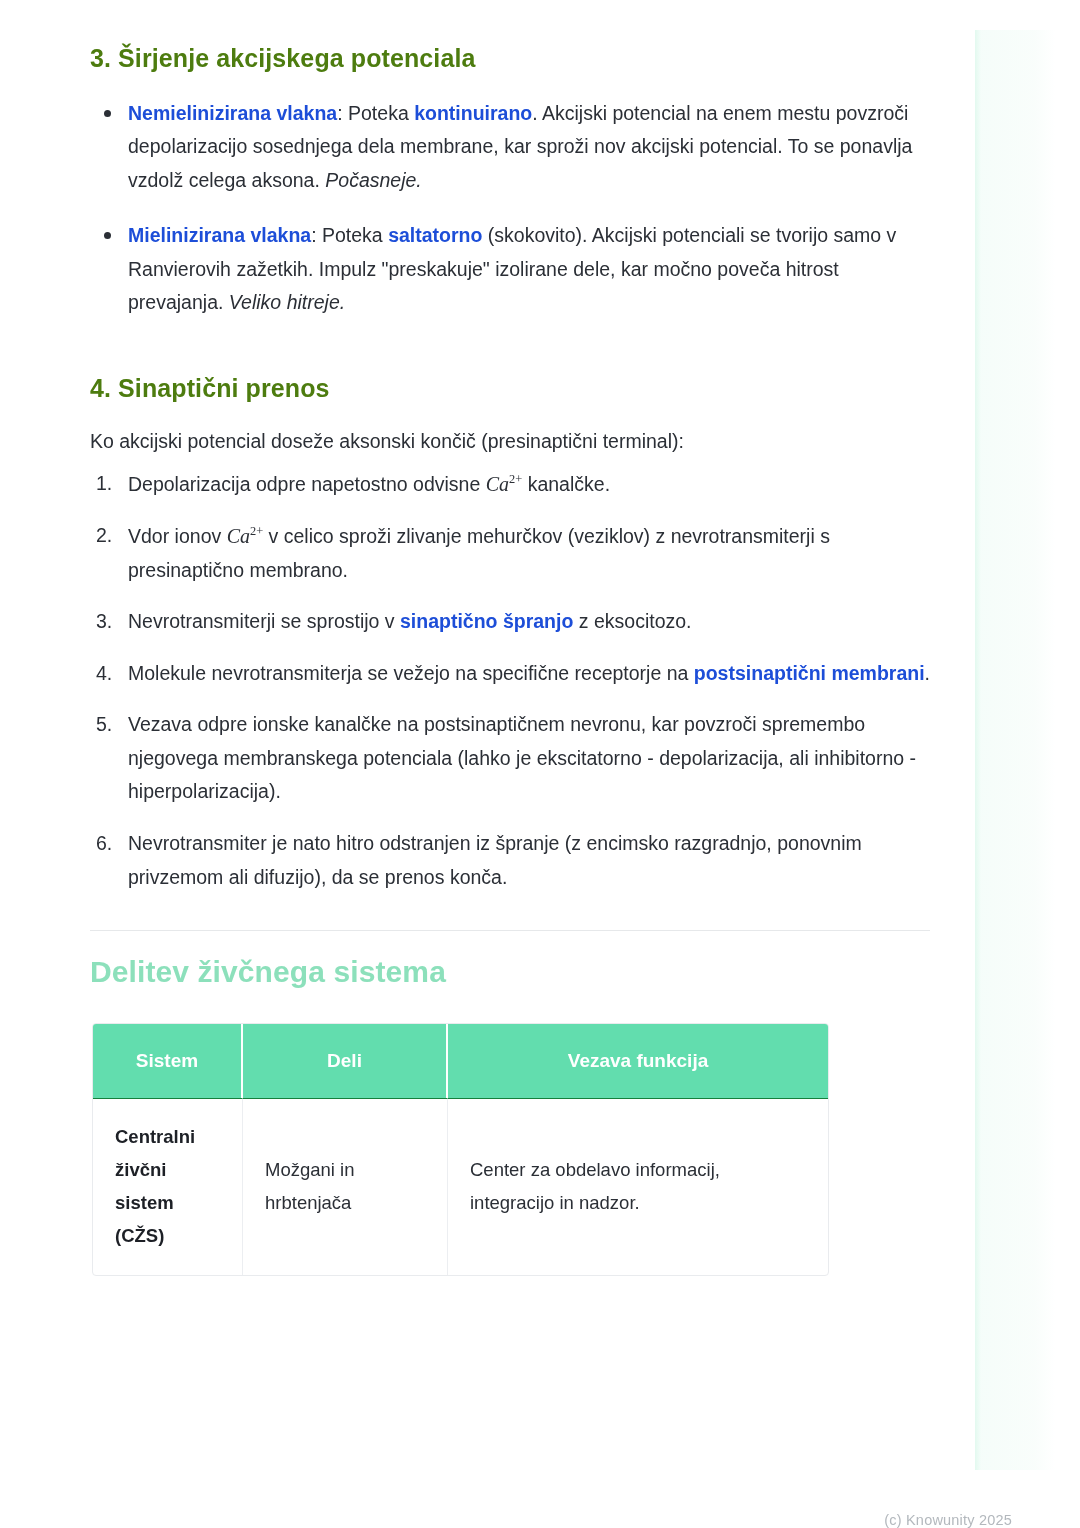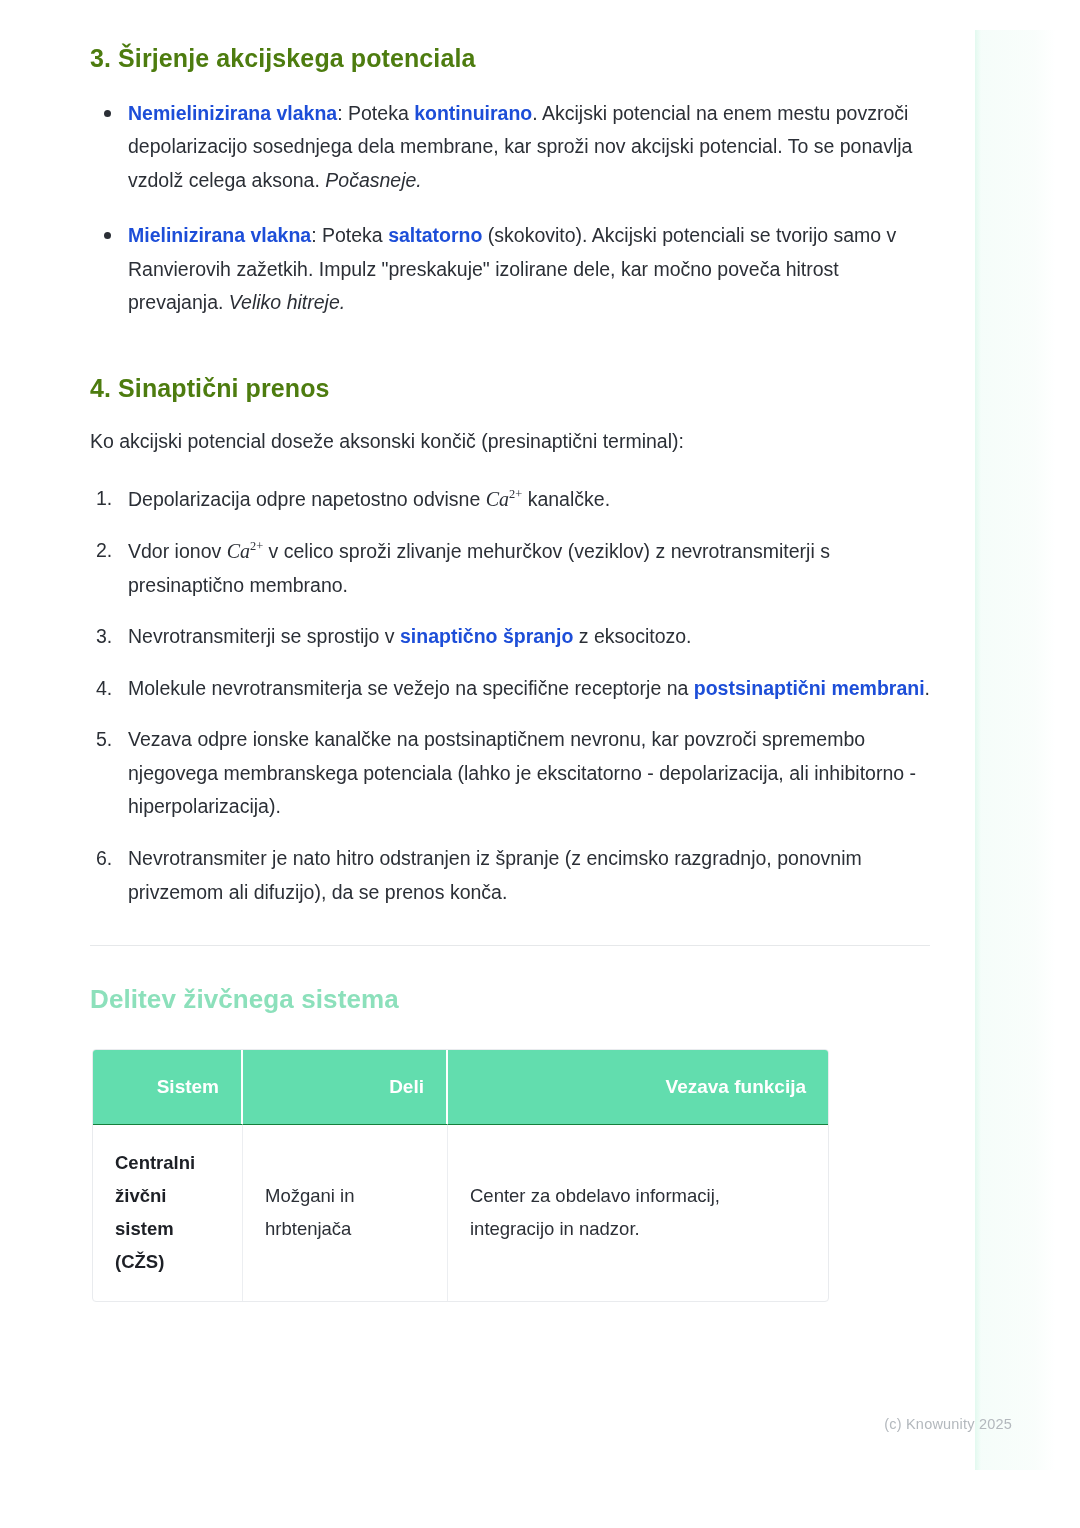--- a/index.html
+++ b/index.html
@@ -41,31 +41,31 @@
     font-weight: 700;
     color: #4d7c0f;
     margin: 0 0 22px 0;
     letter-spacing: .1px;
     line-height: 1.3;
   }
   h2.sub.second {
     margin-top: 52px;
   }
   h1.major {
-    font-size: 26px;
+    font-size: 30px;
     font-weight: 700;
     color: #8ce0bb;
-    margin: 38px 0 34px 0;
+    margin: 24px 0 34px 0;
     letter-spacing: .1px;
   }
 
   p.intro {
     font-size: 19.5px;
     line-height: 1.62;
-    margin: 0 0 24px 0;
+    margin: 0 0 9px 0;
     color: #2b2f36;
   }
 
   ul.bullets {
     list-style: none;
     margin: 0;
     padding: 0;
   }
   ul.bullets > li {
     position: relative;
@@ -140,21 +140,21 @@
     border: 1px solid #e9ebee;
     border-radius: 4px;
     overflow: hidden;
     table-layout: fixed;
   }
   table.nstable thead th {
     background: #62ddae;
     color: #ffffff;
     font-size: 19px;
     font-weight: 600;
-    text-align: right;
+    text-align: center;
     padding: 26px 22px;
     border-right: 2px solid #ffffff;
     vertical-align: middle;
   }
   table.nstable thead th:last-child { border-right: 0; }
 
   table.nstable tbody td {
     font-size: 18.5px;
     line-height: 1.78;
     padding: 22px 22px;
@@ -166,21 +166,21 @@
   table.nstable tbody td:last-child { border-right: 0; }
   table.nstable tbody tr.alt td { background: #fafafb; }
   table.nstable tbody td.namecell { font-weight: 700; color: #1d2026; }
 
   .col-1 { width: 150px; }
   .col-2 { width: 205px; }
   .col-3 { width: 380px; }
 
   .footer {
     position: absolute;
-    top: 1416px;
+    top: 1512px;
     left: 0;
     width: 1080px;
     text-align: right;
     padding-right: 68px;
     box-sizing: border-box;
     font-size: 14.5px;
     color: #b3b8bd;
     letter-spacing: .2px;
   }
 </style>

